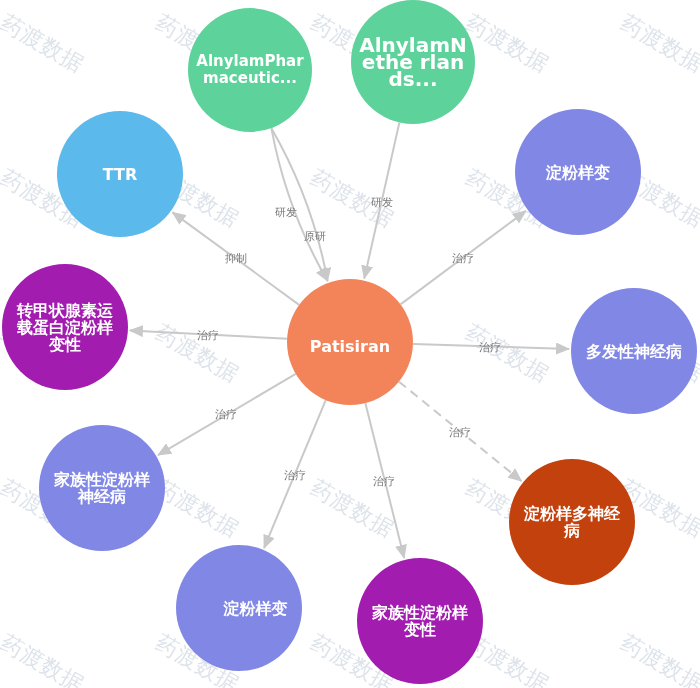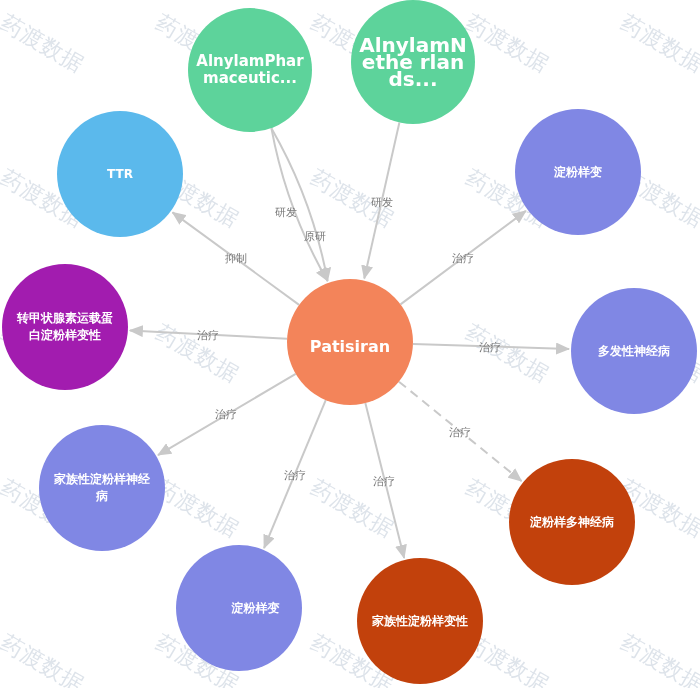--- a/index.html
+++ b/index.html
@@ -1,20 +1,20 @@
 <!DOCTYPE html>
 <html><head>
 <meta charset="utf-8">
 <style>
   html, body { margin:0; padding:0; background:#ffffff; }
   body { width:700px; height:688px; position:relative; overflow:hidden; font-family:"DejaVu Sans", "Liberation Sans", sans-serif; }
   #graph { position:absolute; left:0; top:0; width:700px; height:688px; }
   .wm { position:absolute; font-size:22px; color:#dde3ea; transform:rotate(30deg); transform-origin:left top; white-space:nowrap; letter-spacing:1px; pointer-events:none; }
   .node { position:absolute; border-radius:50%; display:flex; align-items:center; justify-content:center; text-align:center; color:#ffffff; box-sizing:border-box; padding:0 8px;font-weight:bold; }
-  .node span { display:block; font-size:12px; line-height:17px; word-break:break-all; }
+  .node span { display:block; font-size:16px; line-height:17px; word-break:break-all; }
   .edge-label { position:absolute; font-size:11px; color:#777777; transform:translate(-50%,-50%); white-space:nowrap; }
 </style>
 </head>
 <body>
 
 <div id="watermarks">
     <div class="wm" style="left: 10px; top: 8px; color: rgb(221, 227, 234);">药渡数据</div>
     <div class="wm" style="left: 165px; top: 8px; color: rgb(221, 227, 234);">药渡数据</div>
     <div class="wm" style="left: 320px; top: 8px; color: rgb(221, 227, 234);">药渡数据</div>
     <div class="wm" style="left: 475px; top: 8px; color: rgb(221, 227, 234);">药渡数据</div>
@@ -99,16 +99,16 @@
     </div>
     <div class="node" style="left: 39px; top: 425px; width: 126px; height: 126px; background: rgb(128, 135, 228);">
       <span style="max-width: 104px;">家族性淀粉样神经病</span>
     </div>
     <div class="node" style="left: 509px; top: 459px; width: 126px; height: 126px; background: #c2410c;">
       <span style="max-width: 104px;">淀粉样多神经病</span>
     </div>
     <div class="node" style="left: 176px; top: 545px; width: 126px; height: 126px; background: rgb(128, 135, 228);">
       <span style="max-width: 104px; margin-left: 33px;">淀粉样变</span>
     </div>
-    <div class="node" style="left: 357px; top: 558px; width: 126px; height: 126px; background: #c2410c;">
+    <div class="node" style="left: 357px; top: 558px; width: 126px; height: 126px; background: #a21caf;">
       <span style="max-width: 104px;">家族性淀粉样变性</span>
     </div>
   </div>
 
 </body></html>

